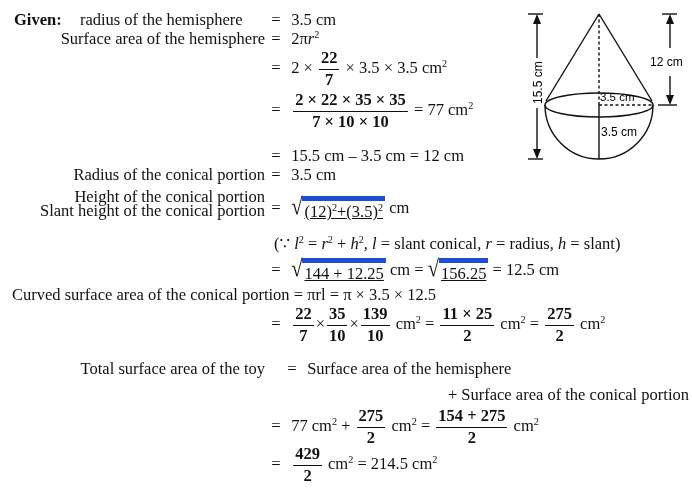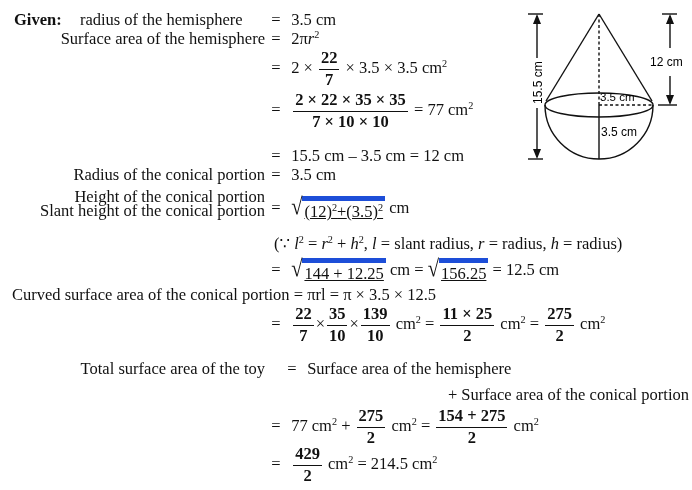--- a/index.html
+++ b/index.html
@@ -81,21 +81,21 @@
   </span>
   <span style="vertical-align:middle">cm</span>
 </div>
 
 <div class="abs" style="left:274px; top:236px;">
   <span>(∵</span>
   <i>l</i><sup>2</sup>
   <span>=</span>
   <i>r</i><sup>2</sup>
   <span>+</span>
-  <i>h</i><sup>2</sup><span>, </span><i>l</i><span> = slant radius, </span><i>r</i><span> = radius, </span><i>h</i><span> = radius)</span>
+  <i>h</i><sup>2</sup><span>, </span><i>l</i><span> = slant conical, </span><i>r</i><span> = radius, </span><i>h</i><span> = slant)</span>
 </div>
 
 <div class="abs" style="left:265px; top:258px;">
   <span class="eq" style="vertical-align:middle">=</span>
   <span class="sqrt">
     <span class="rad">√</span>
     <span class="under">144 + 12.25</span>
   </span>
   <span style="vertical-align:middle">cm =</span>
   <span class="sqrt">

